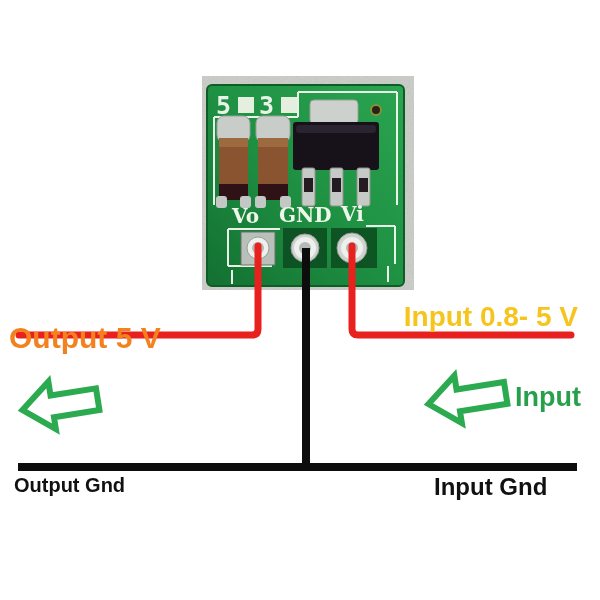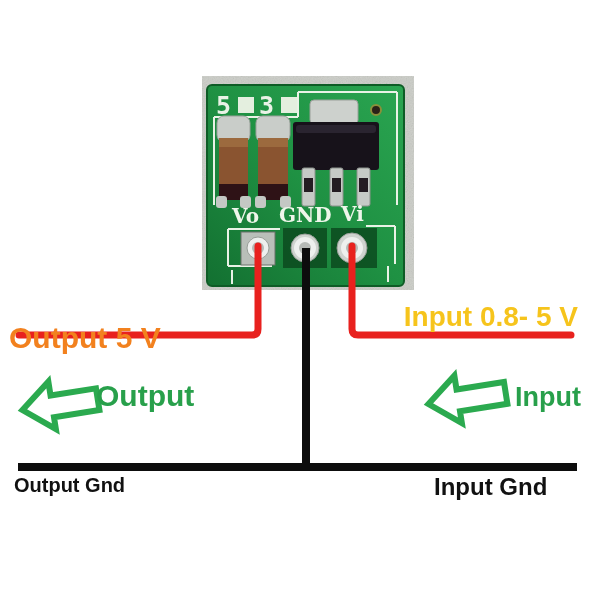--- a/index.html
+++ b/index.html
@@ -110,17 +110,16 @@
     <g transform="translate(22,378) rotate(-9 39 26)">
       <polygon points="0,26 30,2 30,16 76,16 76,38 30,38 30,50" fill="#ffffff" style="stroke:var(--arrow_green)" stroke-width="6" stroke-linejoin="miter"></polygon>
     </g>
     <g transform="translate(428,372) rotate(-9 39 26)">
       <polygon points="0,26 30,2 30,16 78,16 78,38 30,38 30,50" fill="#ffffff" style="stroke:var(--arrow_green)" stroke-width="6" stroke-linejoin="miter"></polygon>
     </g>
   </svg>
 
   <div class="lbl lbl-output5v">Output 5 V</div>
   <div class="lbl lbl-input08">Input 0.8- 5 V</div>
-  <div class="lbl lbl-output">Output</div>
   <div class="lbl lbl-input">Input</div>
   <div class="lbl lbl-outputgnd">Output Gnd</div>
   <div class="lbl lbl-inputgnd">Input Gnd</div>
 </div>
 
 </body></html>

